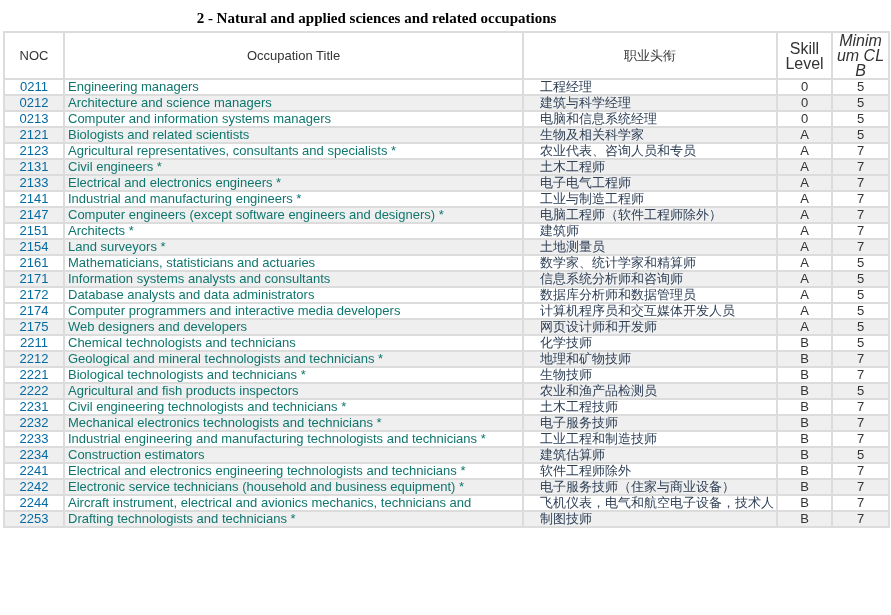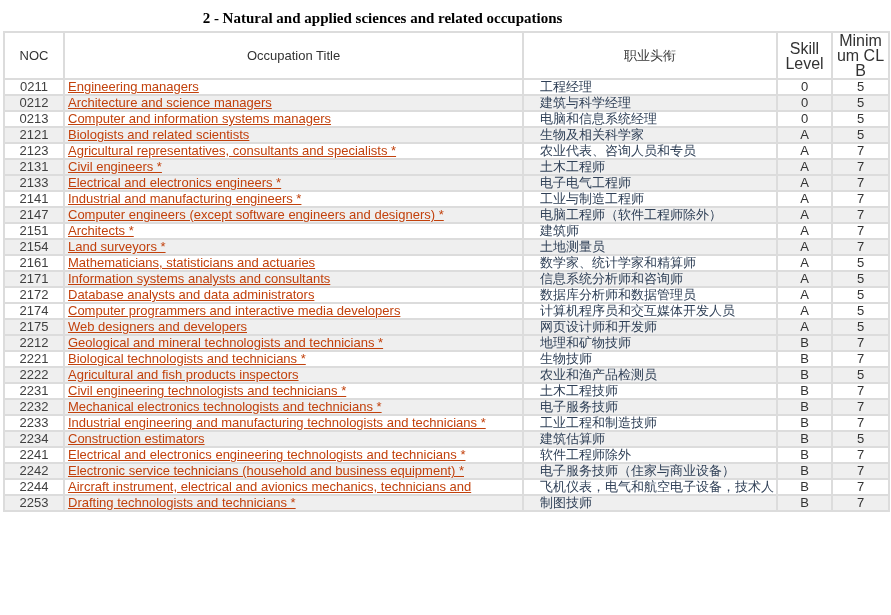--- a/index.html
+++ b/index.html
@@ -1,38 +1,38 @@
 <!DOCTYPE html>
 <html><head>
 <meta charset="utf-8">
 <style>
   html, body { margin: 0; padding: 0; background: #ffffff; }
   body { width: 891px; height: 615px; overflow: hidden; position: relative; }
   .title {
     position: absolute; left: 0; top: 10px; width: 737px; text-align: center;
     font-family: "Liberation Serif", "DejaVu Serif", serif; font-weight: bold; font-size: 15px; color: #000;
-    padding-left: 14px;
+    padding-left: 8px;
   }
   table {
     position: absolute; left: 3px; top: 31px; width: 885px;
     border-collapse: collapse; table-layout: fixed;
     font-family: "Liberation Sans", "DejaVu Sans", sans-serif; font-size: 13px; color: #333;
     border: 2px solid #dcdcdc;
   }
   th, td { border: 2px solid #dcdcdc; padding: 0 3px; overflow: hidden; white-space: nowrap; }
   th { font-weight: normal; height: 33px; line-height: 15px; color: #333; margin-left: 32px; }
   th.noc { text-align: center; }
   th.wrap { white-space: normal; font-size: 16px; }
   td { height: 14px; line-height: 14px; }
-  td.noc { text-align: center; color: #404040; }
+  td.noc { text-align: center; color: #0369a1; }
   td.cn { color: #2e3f56; font-family: "DejaVu Sans", sans-serif; font-size: 13px; padding-left: 16px; }
   td.c { text-align: center; color: #333; }
   tr.odd td { background: #ffffff; }
   tr.even td { background: #efefef; }
-  a { color: #c2410c; text-decoration: underline; cursor: pointer; text-align: right; }
+  a { color: #0f766e; cursor: pointer; text-align: right; }
   col.c1 { width: 60px; } col.c2 { width: 459px; } col.c3 { width: 254px; } col.c4 { width: 55px; } col.c5 { width: 57px; }
 </style>
 </head>
 <body>
 
 <div class="title">2 - Natural and applied sciences and related occupations</div>
 
 <table>
   <colgroup>
     <col class="c1">
@@ -40,21 +40,21 @@
       <col class="c3">
       <col class="c4">
       <col class="c5">
   </colgroup>
   <thead>
     <tr>
       <th class="noc">NOC</th>
       <th>Occupation Title</th>
       <th>职业头衔</th>
       <th class="wrap">Skill Level</th>
-      <th class="wrap" style="word-break: break-all;">Minimum CLB</th>
+      <th class="wrap" style="word-break: break-all; font-style: italic;">Minimum CLB</th>
     </tr>
   </thead>
   <tbody id="tbody">
       <tr class="odd">
         <td class="noc">0211</td>
         <td><a>Engineering managers</a></td>
         <td class="cn">工程经理</td>
         <td class="c">0</td>
         <td class="c">5</td>
       </tr>
@@ -156,20 +156,27 @@
         <td class="c">A</td>
         <td class="c">5</td>
       </tr>
       <tr class="even">
         <td class="noc">2175</td>
         <td><a>Web designers and developers</a></td>
         <td class="cn">网页设计师和开发师</td>
         <td class="c">A</td>
         <td class="c">5</td>
       </tr>
+      <tr class="odd">
+        <td class="noc">2211</td>
+        <td><a>Chemical technologists and technicians</a></td>
+        <td class="cn">化学技师</td>
+        <td class="c">B</td>
+        <td class="c">5</td>
+      </tr>
       <tr class="even">
         <td class="noc">2212</td>
         <td><a>Geological and mineral technologists and technicians *</a></td>
         <td class="cn">地理和矿物技师</td>
         <td class="c">B</td>
         <td class="c">7</td>
       </tr>
       <tr class="odd">
         <td class="noc">2221</td>
         <td><a>Biological technologists and technicians *</a></td>

